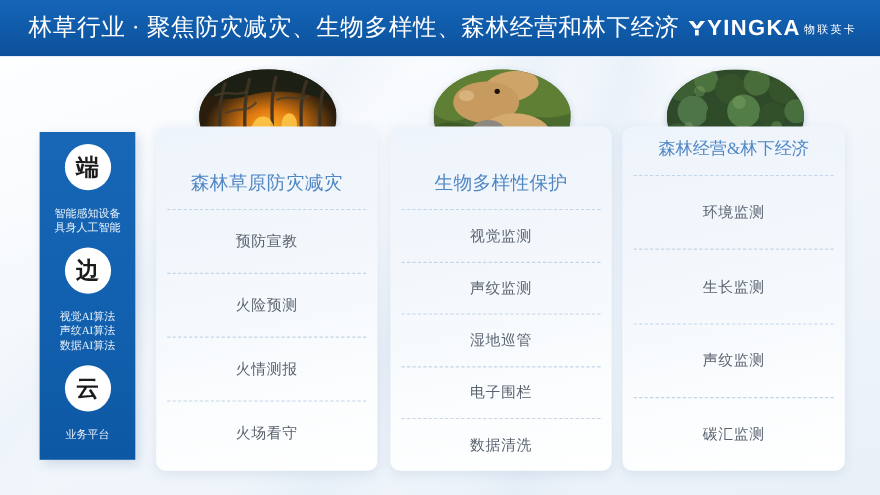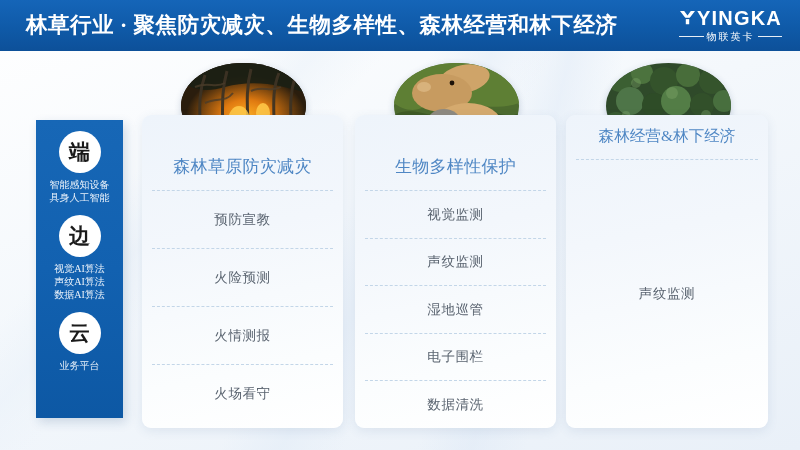--- a/index.html
+++ b/index.html
@@ -35,29 +35,28 @@
     background: linear-gradient(180deg, #1565b8 0%, #0f5aa8 55%, #0d5099 100%);
     display: flex;
     align-items: center;
     box-sizing: border-box;
     padding: 0 14px 0 26px;
   }
   .header-title {
     color: #ffffff;
     font-family: "Liberation Serif", "DejaVu Serif", serif;
     font-size: 21.5px;
-    font-weight: bold;
+    font-weight: normal;
     letter-spacing: 0.5px;
     white-space: nowrap;
     line-height: 1;
   }
   .logo-block {
     margin-left: auto;
     display: flex;
-    flex-direction: column;
     align-items: center;
     justify-content: center;
     padding-right: 4px;
   }
   .logo-main {
     display: flex;
     align-items: center;
     color: #ffffff;
     font-size: 20px;
     font-weight: bold;
@@ -122,21 +121,21 @@
     display: flex;
     align-items: center;
     justify-content: center;
     color: #1a1a1a;
     font-family: "Liberation Serif", "DejaVu Serif", serif;
     font-size: 21px;
     font-weight: bold;
     line-height: 1;
   }
   .stack-caption {
-    margin-top: 5px;
+    margin-top: 15px;
     color: #e9f1fa;
     font-family: "Liberation Serif", "DejaVu Serif", serif;
     font-size: 10px;
     line-height: 13px;
     text-align: center;
     white-space: pre-line;
   }
 
   
   .card {
@@ -348,17 +347,20 @@
       <div class="card-item">预防宣教</div>
       <div class="card-item">火险预测</div>
       <div class="card-item">火情测报</div>
       <div class="card-item">火场看守</div>
     </div>
   </div>
 
   <div class="card card-3">
     <div class="card-title small">森林经营&amp;林下经济</div>
     <div class="card-list items-5">
+      <div class="card-item">环境监测</div>
+      <div class="card-item">生长监测</div>
       <div class="card-item">声纹监测</div>
+      <div class="card-item">碳汇监测</div>
     </div>
   </div>
 
 </div>
 
 </body></html>

